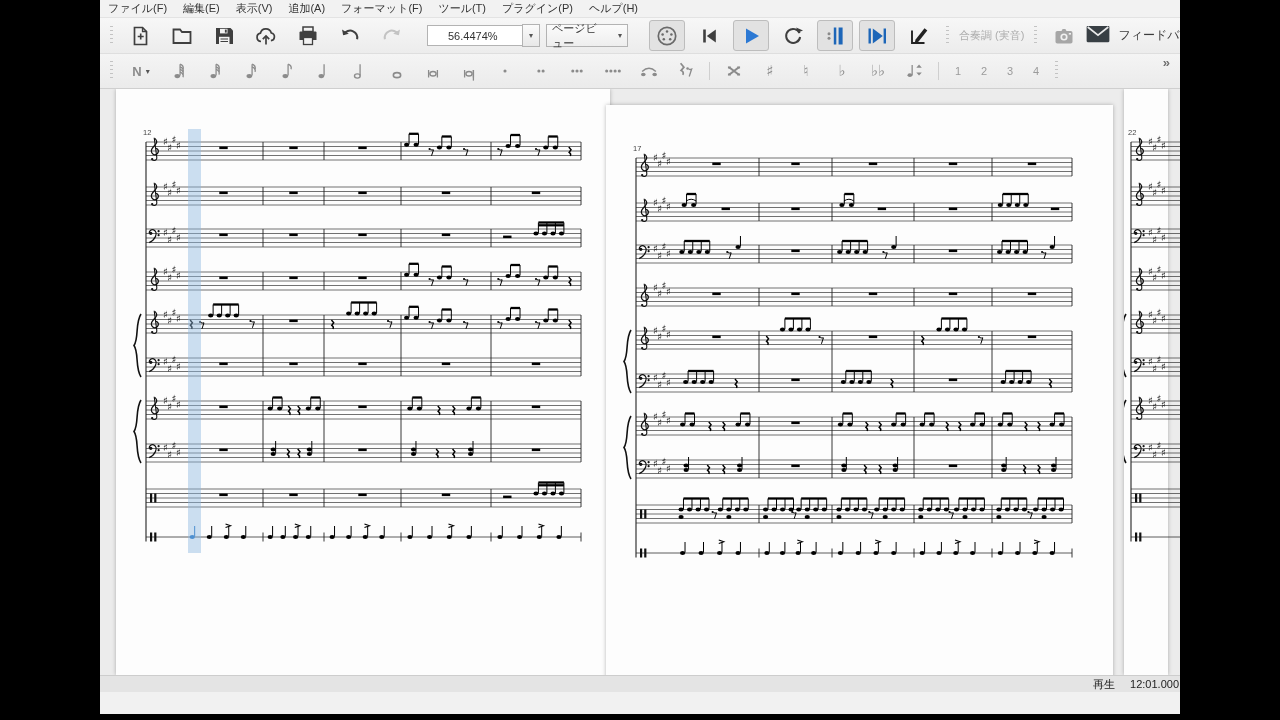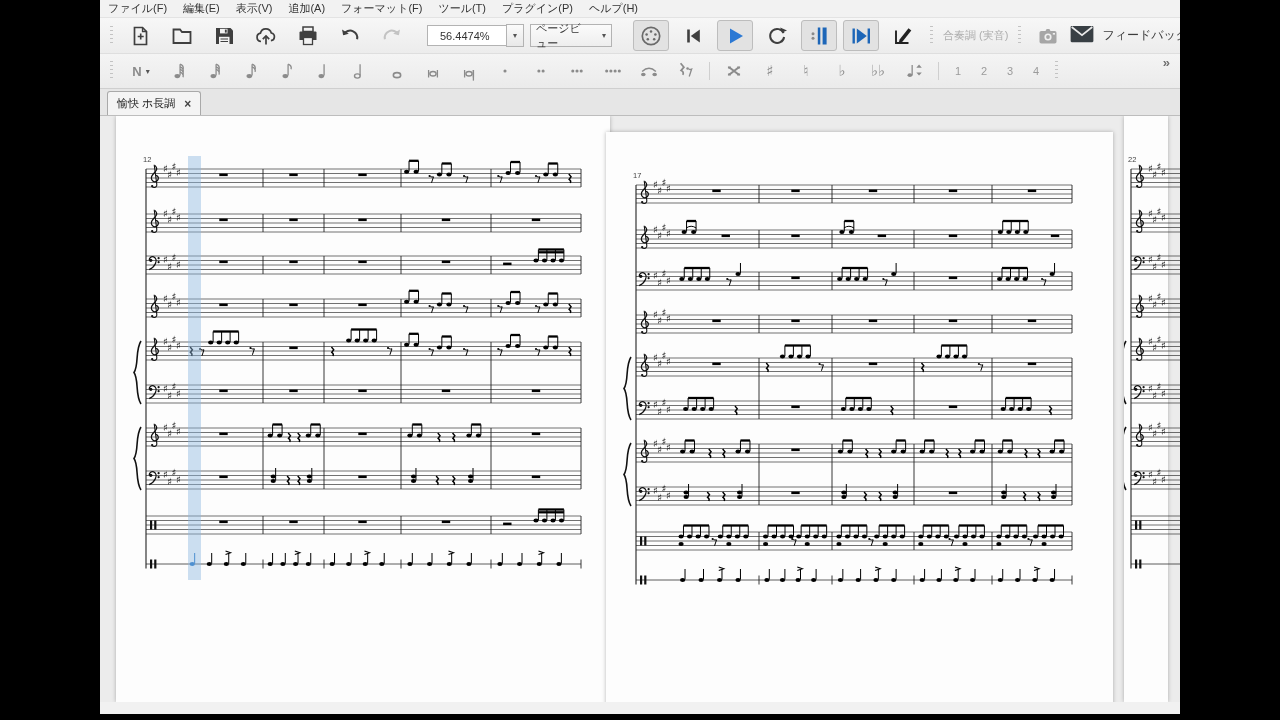--- a/index.html
+++ b/index.html
@@ -20,21 +20,21 @@
   .handle{width:3px;height:20px;margin:0 6px;flex:none;
           background:repeating-linear-gradient(to bottom,#c3c3c3 0 1.5px,transparent 1.5px 4px);}
   .tbtn{width:34px;height:29px;display:flex;align-items:center;justify-content:center;border-radius:3px;
         border:1px solid transparent;flex:none;margin:0 3px;}
   .tbtn.pressed{background:#e2e2e2;border-color:#bdbdbd;}
   .nbtn{width:30px;height:26px;margin:0 2px;}
   .sep{width:1px;height:18px;background:#cfcfcf;margin:0 6px;flex:none;}
   .combo{height:21px;border:1px solid #b3b3b3;background:#fff;display:flex;align-items:center;
          font-size:11px;color:#333;flex:none;}
   .zoom-input{width:54px;height:19px;border:1px solid #b3b3b3;border-right:none;font-size:11px;color:#333;
-              padding:0 12px;outline:none;background:#fff;font-family:inherit;}
+              padding:0 20px;outline:none;background:#fff;font-family:inherit;}
   .combo-arrow{width:16px;height:21px;background:linear-gradient(#fbfbfb,#e8e8e8);border:1px solid #b3b3b3;
                display:flex;align-items:center;justify-content:center;font-size:8px;color:#555;flex:none;}
   .viewsel{margin-left:6px;padding:0 5px;background:linear-gradient(#fbfbfb,#eee);gap:20px;width:70px;justify-content:space-between;}
   .caret{font-size:8px;color:#555;}
   .concert{font-size:11px;color:#adadad;white-space:nowrap;padding:0 4px;}
   .feedback{margin-left:auto;display:flex;align-items:center;gap:7px;padding-right:10px;}
   .feedback-label{font-size:12px;color:#3c3c3c;white-space:nowrap;}
   .ntext{font-size:13px;color:#8b8b8b;font-weight:bold;}
   .voice{width:22px;height:22px;display:flex;align-items:center;justify-content:center;
          font-size:11px;color:#9b9b9b;margin:0 2px;flex:none;}
@@ -358,26 +358,20 @@
       <span id="voice-buttons" style="display:flex;align-items:center;">
           <div class="voice">1</div>
           <div class="voice">2</div>
           <div class="voice">3</div>
           <div class="voice">4</div>
         </span>
       <div class="handle"></div>
       <span class="overflow">»</span>
     </div>
 
-    <div class="tabbar">
-      <div class="tab">
-        <span>愉快 ホ長調</span>
-        <span class="tab-close">×</span>
-      </div>
-    </div>
 
     <div class="canvas" id="score-canvas">
         <div class="page" style="left: 16px; width: 494px;">
           <svg width="494" height="586" viewBox="0 0 494 586">
             <text x="27" y="46" font-size="7.5" fill="#444">12</text>
             <path d="M30 53H465" stroke="#333" stroke-width=".7"></path>
             <path d="M30 57.5H465" stroke="#333" stroke-width=".7"></path>
             <path d="M30 62H465" stroke="#333" stroke-width=".7"></path>
             <path d="M30 66.5H465" stroke="#333" stroke-width=".7"></path>
             <path d="M30 71H465" stroke="#333" stroke-width=".7"></path>
@@ -1727,15 +1721,19 @@
               <rect x="11" y="443.5" width="2.2" height="9" fill="#111"></rect>
               <rect x="15.2" y="443.5" width="2.2" height="9" fill="#111"></rect>
             </g>
             <path d="M7 53V452.5" stroke="#222" stroke-width="1.1"></path>
             <path d="M2 225C-4 234 0 249.5 -5 256.5C0 263.5 -4 279 2 288" fill="none" stroke="#111" stroke-width="1.6"></path>
             <path d="M2 311C-4 320 0 335.5 -5 342.5C0 349.5 -4 365 2 374" fill="none" stroke="#111" stroke-width="1.6"></path>
           </svg>
         </div>
       </div>
 
+    <div class="statusbar">
+      <span>再生</span>
+      <span class="pos">12:01.000</span>
+    </div>
 
   </div>
 </div>
 
 </body></html>

